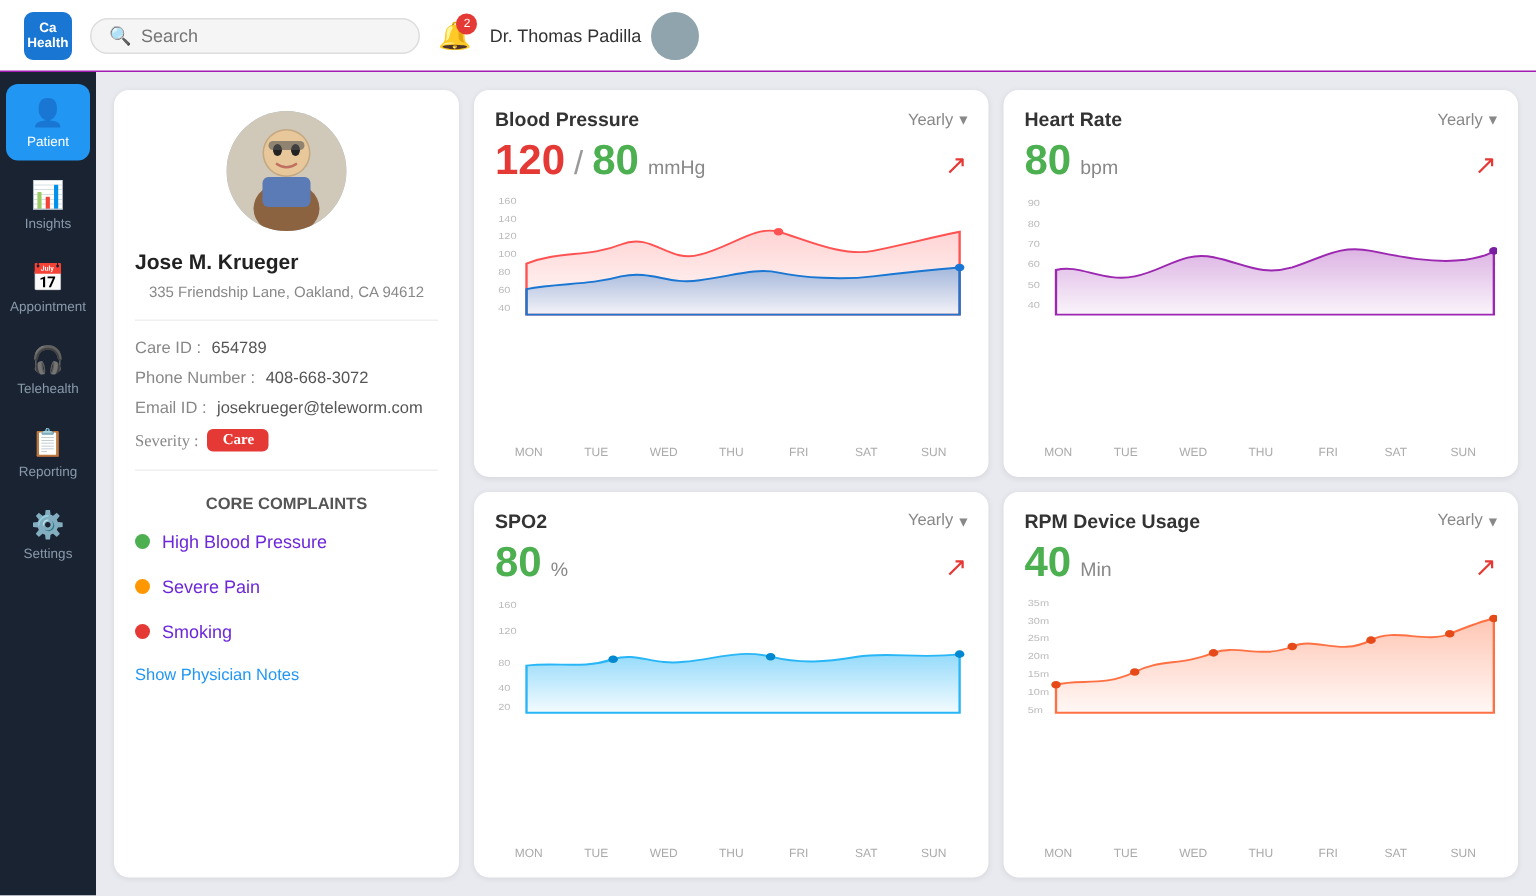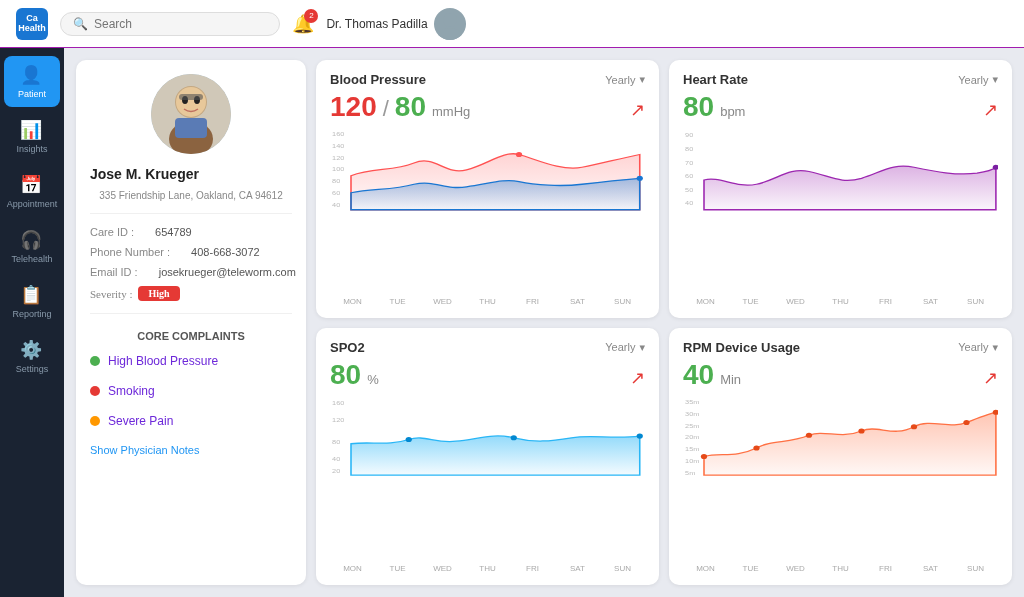--- a/index.html
+++ b/index.html
@@ -32,21 +32,21 @@
 
     
     .content { flex: 1; padding: 12px; display: flex; gap: 10px; overflow: hidden; }
 
     
     .patient-card { width: 230px; background: #fff; border-radius: 10px; padding: 14px; display: flex; flex-direction: column; gap: 8px; box-shadow: 0 1px 4px rgba(0,0,0,0.08); flex-shrink: 0; }
     .patient-photo { display: flex; justify-content: center; margin-bottom: 4px; }
     .patient-photo-circle { width: 80px; height: 80px; border-radius: 50%; background: #b0bec5; overflow: hidden; display: flex; align-items: center; justify-content: center; }
     .patient-name { text-align: left; font-size: 14px; font-weight: 600; color: #222; }
     .patient-address { text-align: center; font-size: 10px; color: #888; }
-    .patient-info-row { display: flex; gap: 21px; font-size: 11px; color: #555; }
+    .patient-info-row { display: flex; gap: 7px; font-size: 11px; color: #555; }
     .patient-info-label { color: #888; white-space: nowrap; }
     .severity-badge { background: #e53935; color: #fff; font-size: 10px; font-weight: bold; padding: 2px 10px; border-radius: 4px; display: inline-block; }
     .severity-row { display: flex; align-items: center; gap: 6px; font-size: 11px; color: #888; font-family: Liberation Serif, serif; }
 
     .core-complaints-title { text-align: center; font-size: 11px; font-weight: 600; color: #555; margin-top: 4px; }
     .complaint-item { display: flex; align-items: center; gap: 8px; font-size: 12px; color: #6d28d9; padding: 4px 0; }
     .dot { width: 10px; height: 10px; border-radius: 50%; flex-shrink: 0; }
     .dot-green { background: #4caf50; }
     .dot-orange { background: #ff9800; }
     .dot-red { background: #e53935; }
@@ -164,35 +164,35 @@
         <div class="patient-info-row">
           <span class="patient-info-label">Phone Number :</span>
           <span>408-668-3072</span>
         </div>
         <div class="patient-info-row">
           <span class="patient-info-label">Email ID :</span>
           <span>josekrueger@teleworm.com</span>
         </div>
         <div class="severity-row">
           <span class="patient-info-label">Severity :</span>
-          <span class="severity-badge">High</span>
+          <span class="severity-badge">Care</span>
         </div>
         <div style="border-top:1px solid #f0f0f0;margin:4px 0;"></div>
         <div class="core-complaints-title">CORE COMPLAINTS</div>
         <div class="complaint-item">
           <div class="dot dot-green"></div>
           <span>High Blood Pressure</span>
         </div>
         <div class="complaint-item">
+          <div class="dot dot-orange"></div>
+          <span>Severe Pain</span>
+        </div>
+        <div class="complaint-item">
           <div class="dot dot-red"></div>
           <span>Smoking</span>
-        </div>
-        <div class="complaint-item">
-          <div class="dot dot-orange"></div>
-          <span>Severe Pain</span>
         </div>
         <div class="show-notes">Show Physician Notes</div>
       </div>
 
       <div class="charts-grid">
 
         <div class="chart-card">
           <div class="chart-header">
             <span class="chart-title">Blood Pressure</span>
             <div class="chart-filter">

